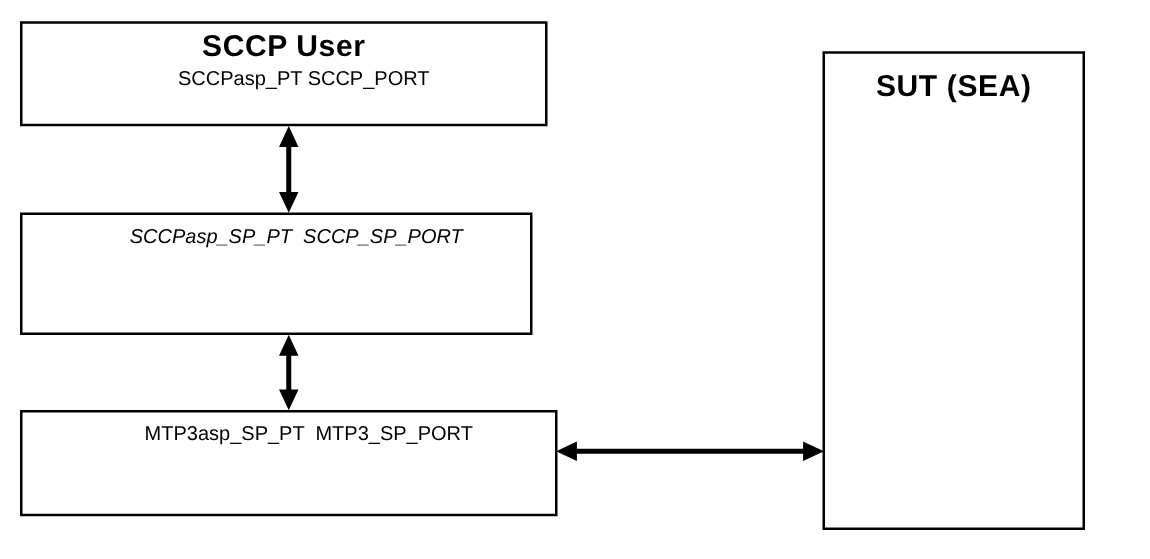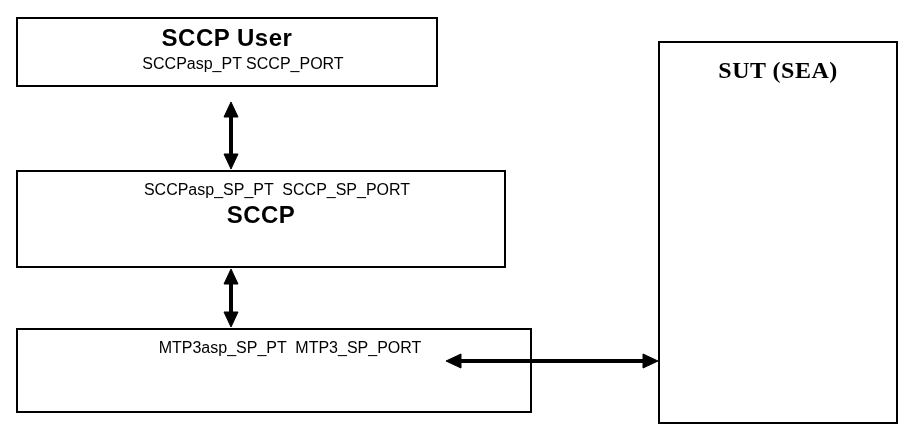--- a/index.html
+++ b/index.html
@@ -16,24 +16,24 @@
     color: #000000;
     overflow: hidden;
   }
   .box {
     position: absolute;
     border: 2px solid #000000;
     background: #ffffff;
     box-sizing: border-box;
     text-align: center;
   }
-  .box-sccp-user   { left: 16px;  top: 17px;  width: 422px; height: 70px;  padding-top: 4px;  }
-  .box-sccp        { left: 16px;  top: 170px; width: 490px; height: 98px;  padding-top: 7px;  }
-  .box-system-mtp3 { left: 16px;  top: 328px; width: 516px; height: 85px;  padding-top: 7px;  }
-  .box-sut         { left: 658px; top: 41px;  width: 240px; height: 383px; padding-top: 12px; font-family: Liberation Serif, serif; }
+  .box-sccp-user   { left: 16px;  top: 17px;  width: 422px; height: 84px;  padding-top: 4px;  }
+  .box-sccp        { left: 16px;  top: 170px; width: 410px; height: 98px;  padding-top: 7px; font-style: italic;  }
+  .box-system-mtp3 { left: 16px;  top: 328px; width: 430px; height: 85px;  padding-top: 7px;  }
+  .box-sut         { left: 658px; top: 41px;  width: 210px; height: 383px; padding-top: 12px; }
   .box-title {
     font-size: 24px;
     font-weight: bold;
     line-height: 30px;
     letter-spacing: 0.5px;
     white-space: pre;
   }
   .box-ports {
     font-size: 16px;
     line-height: 21px;
@@ -58,21 +58,20 @@
 
 <div class="diagram">
 
   <div class="box box-sccp-user">
     <div class="box-title">SCCP User</div>
     <div class="box-ports">SCCPasp_PT SCCP_PORT</div>
   </div>
 
   <div class="box box-sccp">
     <div class="box-ports">SCCPasp_SP_PT  SCCP_SP_PORT</div>
-    <div class="box-title">SCCP</div>
   </div>
 
   <div class="box box-system-mtp3">
     <div class="box-ports">MTP3asp_SP_PT  MTP3_SP_PORT</div>
   </div>
 
   <div class="box box-sut">
     <div class="box-title">SUT (SEA)</div>
   </div>
 

